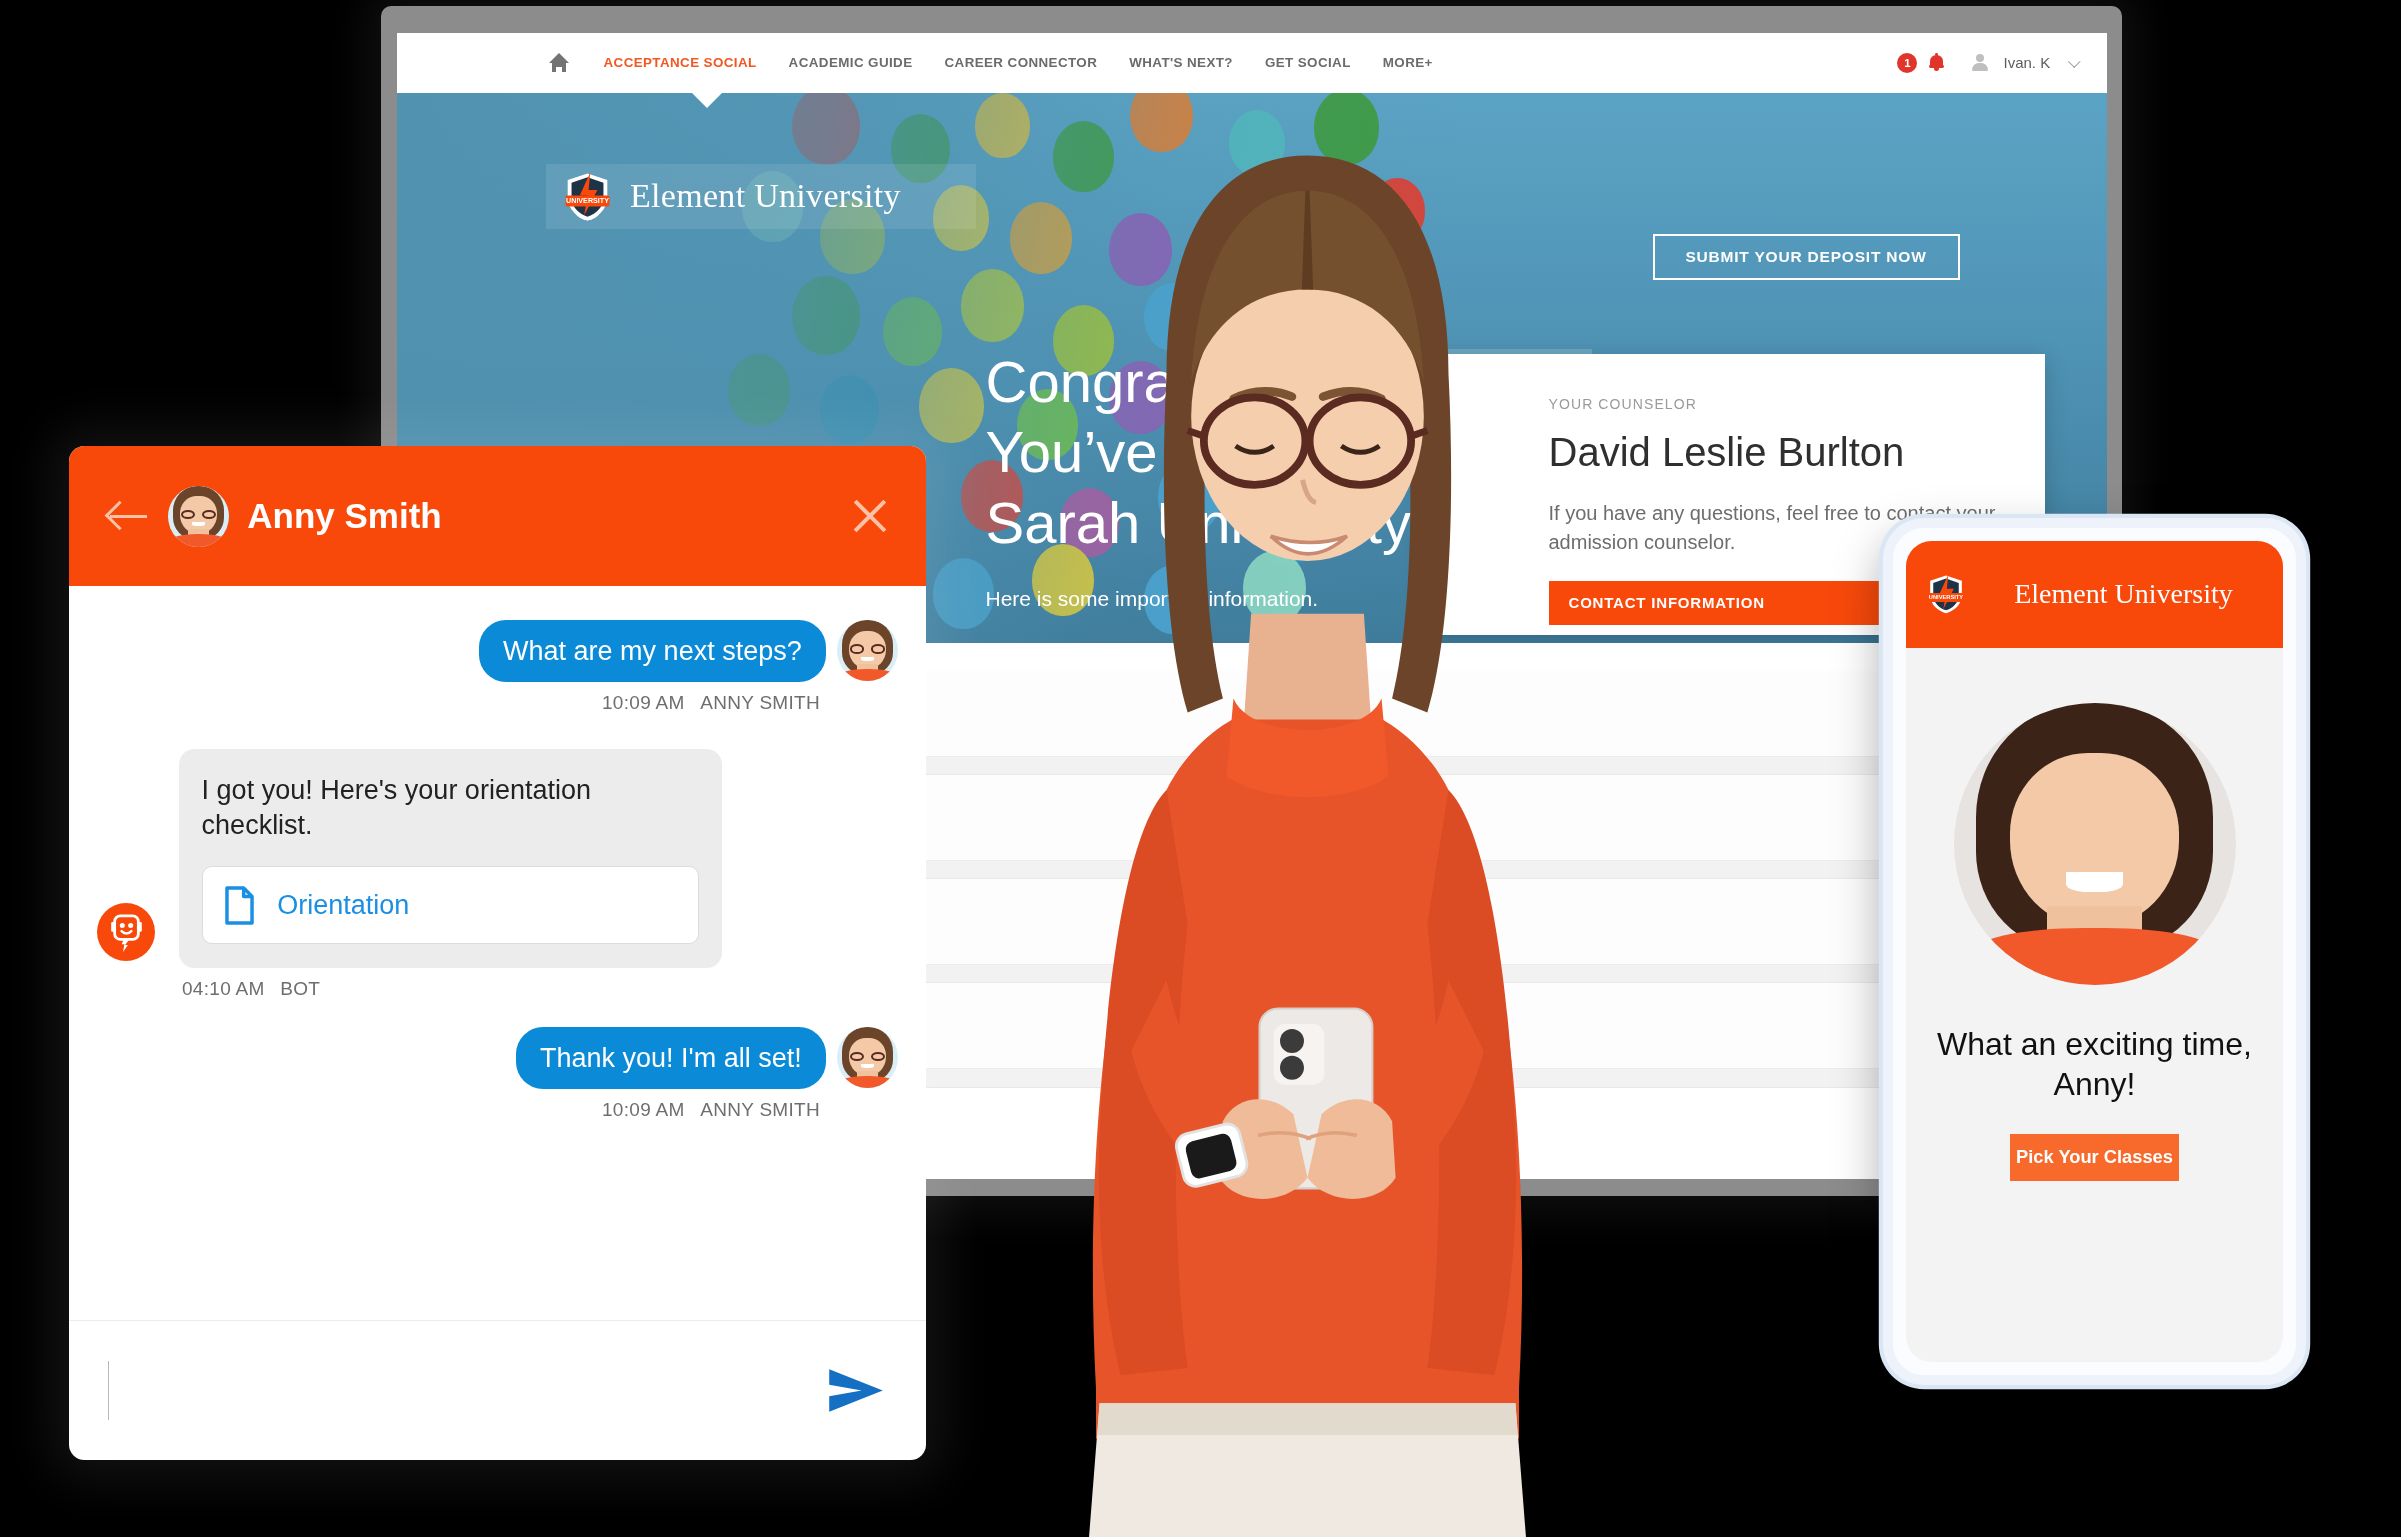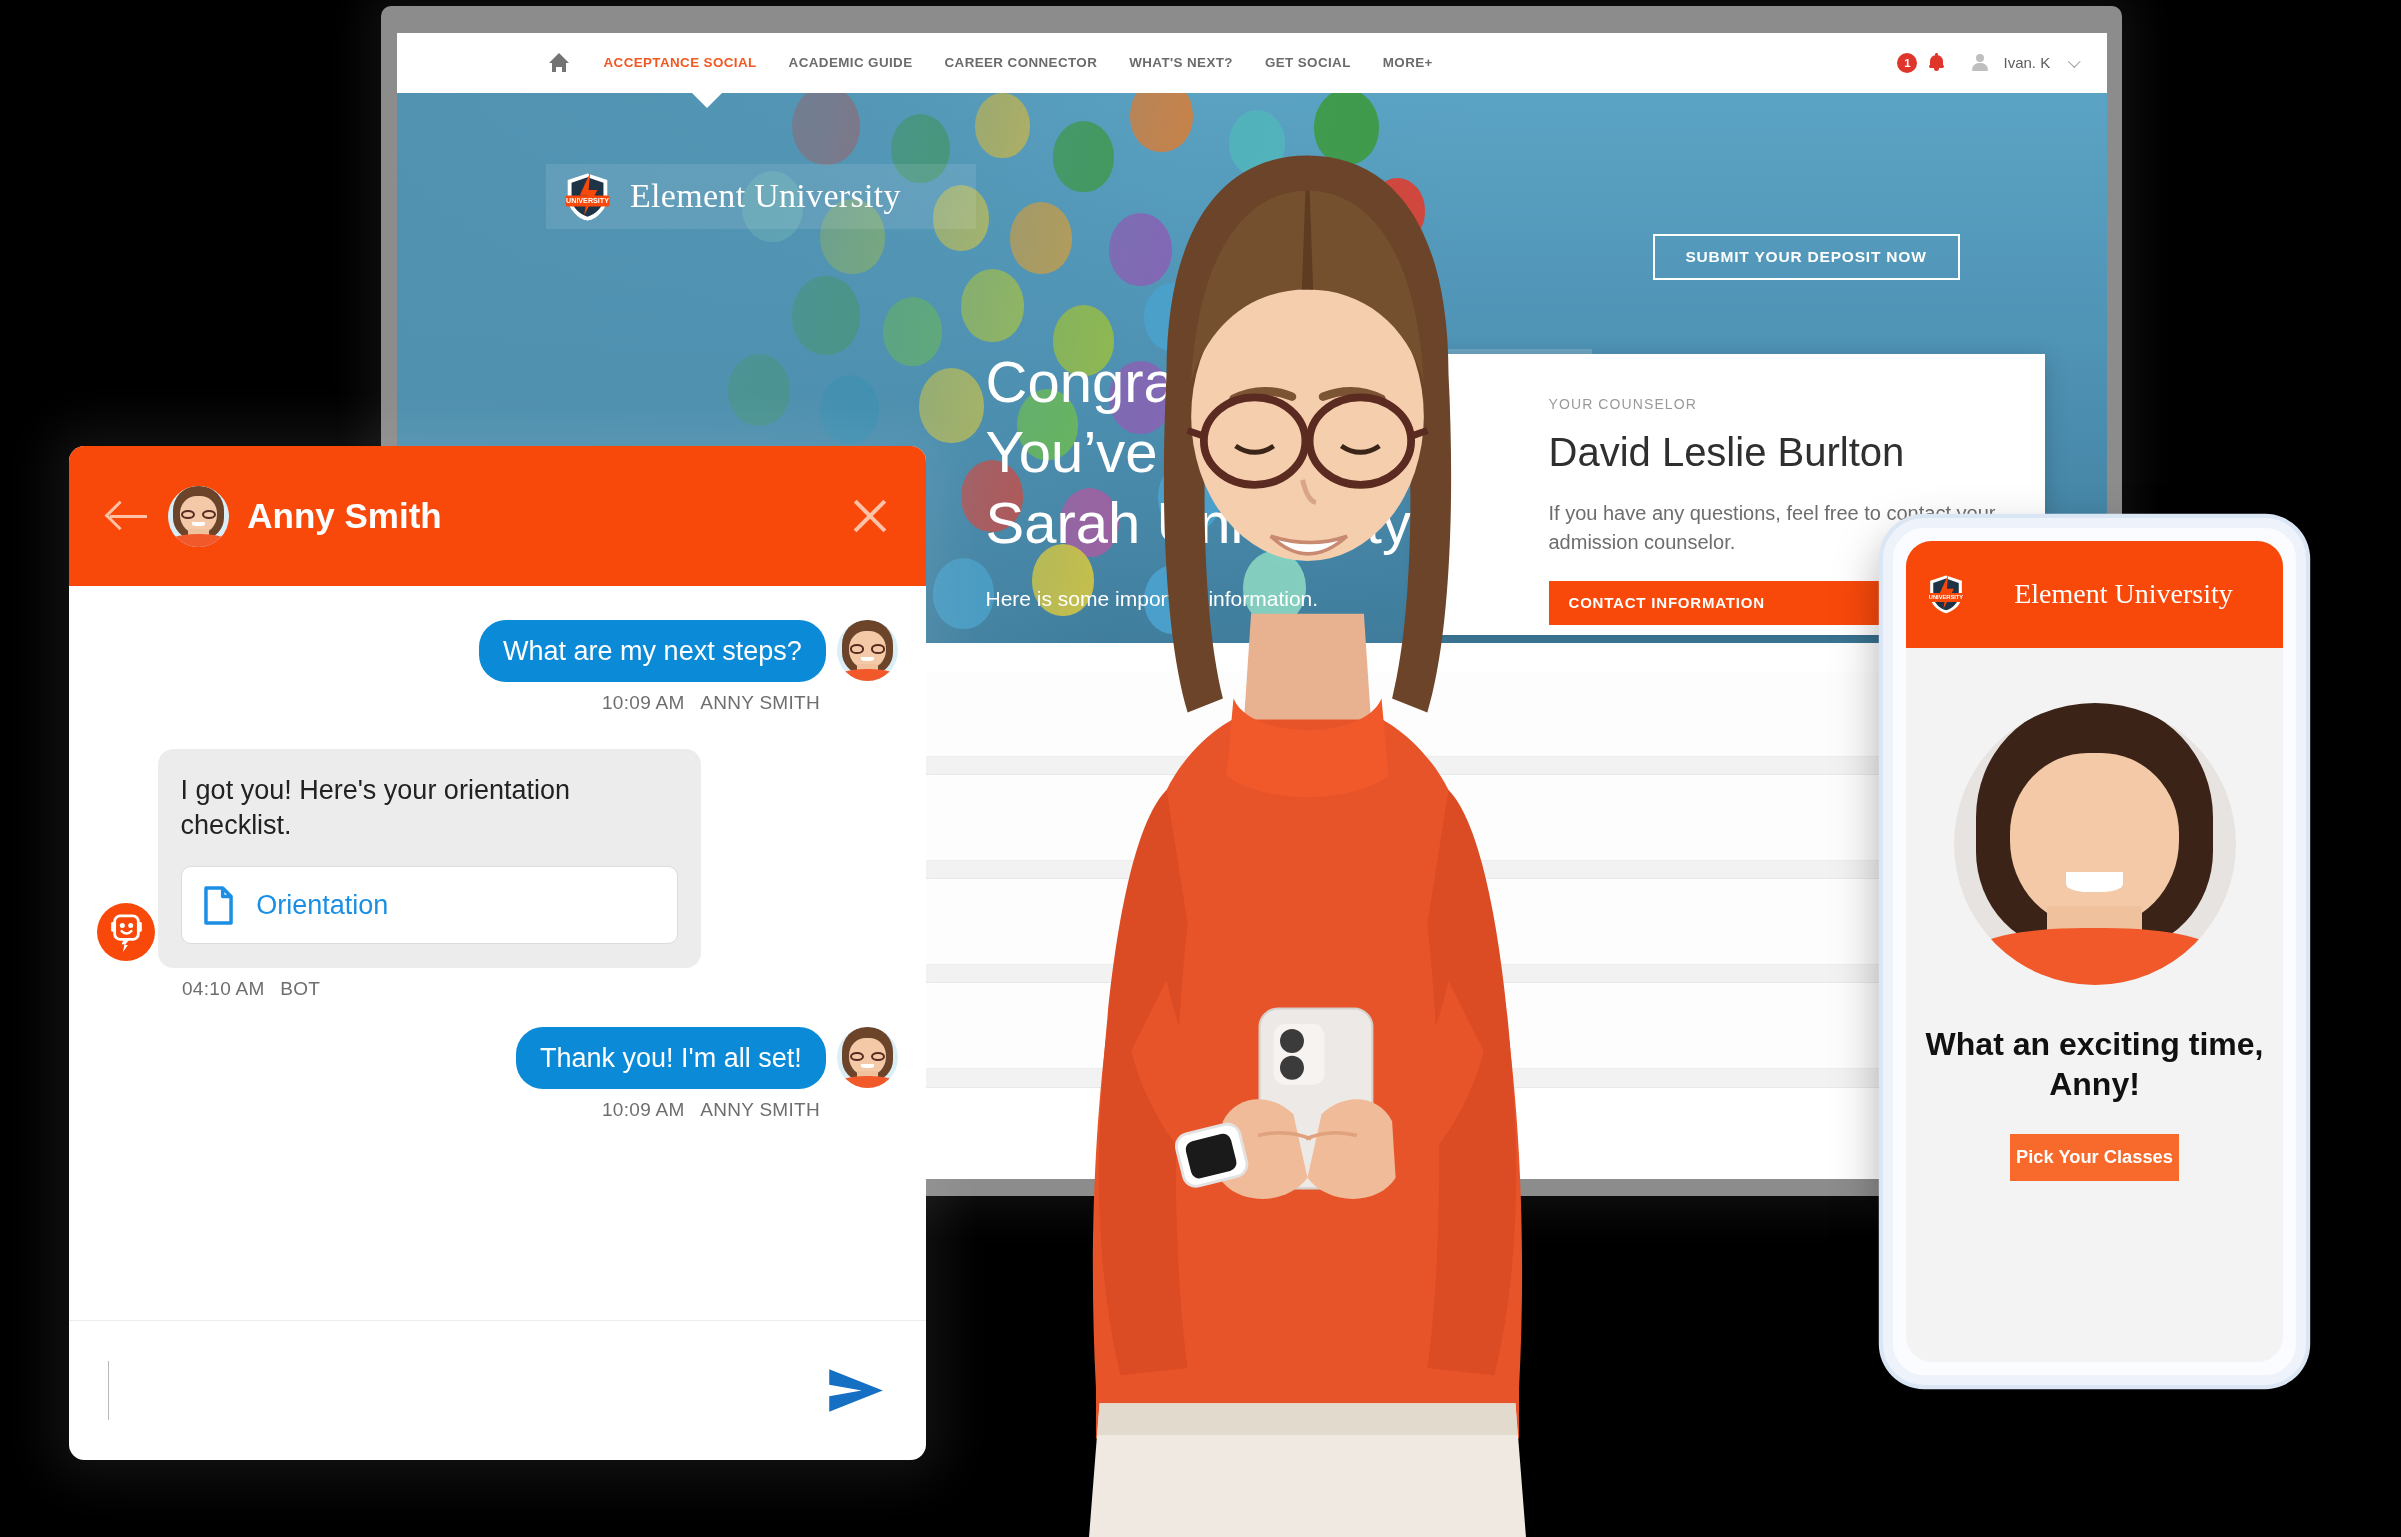--- a/index.html
+++ b/index.html
@@ -162,21 +162,21 @@
   .bub-blue{
     background:#0b8ad8; color:#fff; border-radius:27px; padding:15.5px 24px;
     font-size:27px; line-height:1.15; max-width:522px;
   }
   .av-sm{ width:61px;height:61px;border-radius:50%;background:#daeef8;overflow:hidden;position:relative;flex:none;}
   .meta{ font-size:19px; color:#6e6e6e; font-weight:500; letter-spacing:0.3px; margin-top:10px;}
   .meta .who{ margin-left:15.5px; }
   .meta-right{ text-align:right; padding-right:78px; }
   .meta-left{ padding-left:85px; }
 
-  .msg-in{ display:flex; align-items:flex-end; gap:3px; margin-top:35px;}
+  .msg-in{ display:flex; align-items:flex-end; gap:24px; margin-top:35px;}
   #bot-av{
     width:58px;height:58px;border-radius:50%;background:#f8490b;flex:none;
     display:flex;align-items:center;justify-content:center; margin-bottom:7px;
   }
   .bub-grey{
     background:#ececec; color:#222; border-radius:15.5px; padding:24px 22.6px 24px 22.6px;
     font-size:27px; line-height:1.28; width:543px;
   }
   #orient-card{
     margin-top:24px; background:#fff; border:0.7px solid #dcdcdc; border-radius:10px;
@@ -201,21 +201,21 @@
   }
   #phone-screen{ position:absolute; inset:12.7px; background:#f3f3f3; border-radius:25.4px; overflow:hidden;}
   #phone-bar{
     height:107px; background:#f8490b; display:flex; align-items:center; padding:0 18.3px; gap:14px;
   }
   #phone-brand{ color:#fff; font-family:"Liberation Serif",serif; font-size:28px; flex:1; text-align:center;}
   #phone-photo{
     width:282px; height:282px; border-radius:50%; background:#e7e3e0; margin:55px auto 0 auto;
     position:relative; overflow:hidden;
   }
-  #phone-head{ font-size:32px; font-weight:700; text-align:center; margin-top:39px; color:#111; line-height:1.25;}
+  #phone-head{ font-size:32px; font-weight:400; text-align:center; margin-top:39px; color:#111; line-height:1.25;}
   #phone-btn{
     margin:30px auto 0 auto; width:169px;height:47px; background:#f8692c; color:#fff;
     display:flex;align-items:center;justify-content:center; font-size:18.3px; font-weight:700; cursor:pointer;
   }
 
   
   #model{ position:absolute; left:955px; top:78px; width:705px; height:1460px; z-index:60; }
 
   
   .portrait{ position:absolute; inset:0; }

